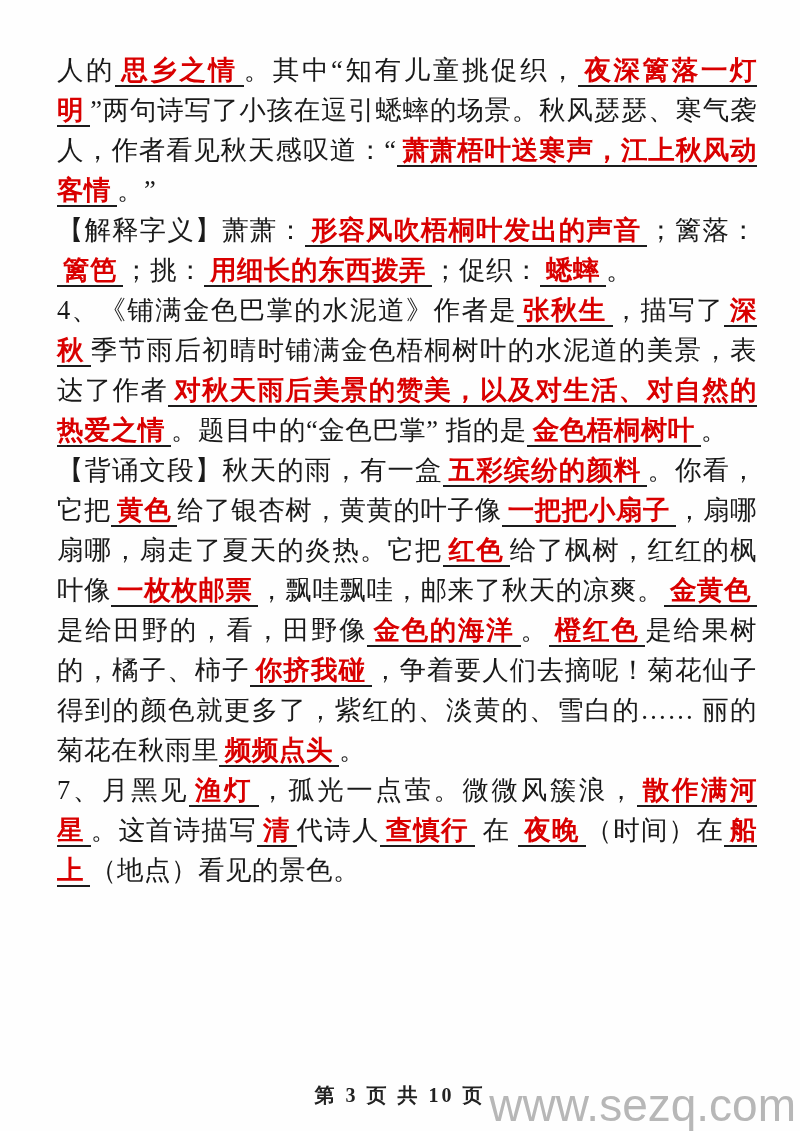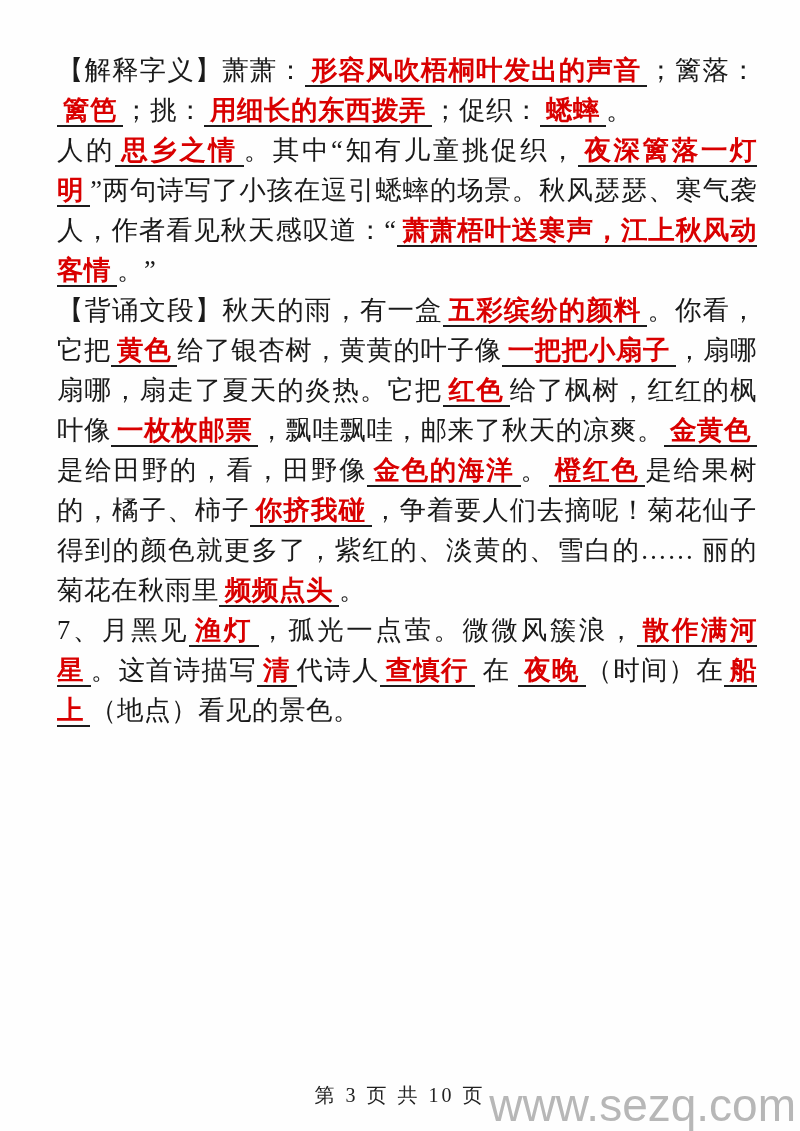--- a/index.html
+++ b/index.html
@@ -41,38 +41,40 @@
   }
   .footer {
     position: absolute;
     left: 0;
     width: 100%;
     bottom: 22px;
     text-align: center;
     font-size: 20px;
     letter-spacing: 3px;
     color: #222222;
+    font-weight: bold;
   }
   .watermark {
     position: absolute;
     right: 4px;
     top: 1054px;
     font-family: "Liberation Sans", "DejaVu Sans", sans-serif;
     font-size: 46px;
     color: var(--watermark-gray, #b7b7b7);
     white-space: nowrap;
     z-index: 2;
     margin-top: 24px;
   }
 </style>
 </head>
 <body>
 
 <div class="page">
   <div class="content" id="content">
+      <p class="para"><span class="plain">人的</span><span class="answer">思乡之情</span><span class="plain">。其中“知有儿童挑促织，</span><span class="answer">夜深篱落一灯明</span><span class="plain">”两句诗写了小孩在逗引蟋蟀的场景。秋风瑟瑟、寒气袭人，作者看见秋天感叹道：“</span><span class="answer">萧萧梧叶送寒声，江上秋风动客情</span><span class="plain">。”</span></p>
       <p class="para"><span class="plain">【解释字义】萧萧：</span><span class="answer">形容风吹梧桐叶发出的声音</span><span class="plain">；篱落：</span><span class="answer">篱笆</span><span class="plain">；挑：</span><span class="answer">用细长的东西拨弄</span><span class="plain">；促织：</span><span class="answer">蟋蟀</span><span class="plain">。</span></p>
-      <p class="para"><span class="plain">人的</span><span class="answer">思乡之情</span><span class="plain">。其中“知有儿童挑促织，</span><span class="answer">夜深篱落一灯明</span><span class="plain">”两句诗写了小孩在逗引蟋蟀的场景。秋风瑟瑟、寒气袭人，作者看见秋天感叹道：“</span><span class="answer">萧萧梧叶送寒声，江上秋风动客情</span><span class="plain">。”</span></p>
+      <p class="para"><span class="plain">4、《铺满金色巴掌的水泥道》作者是</span><span class="answer">张秋生</span><span class="plain">，描写了</span><span class="answer">深秋</span><span class="plain">季节雨后初晴时铺满金色梧桐树叶的水泥道的美景，表达了作者</span><span class="answer">对秋天雨后美景的赞美，以及对生活、对自然的热爱之情</span><span class="plain">。题目中的“金色巴掌” 指的是</span><span class="answer">金色梧桐树叶</span><span class="plain">。</span></p>
       <p class="para"><span class="plain">【背诵文段】秋天的雨，有一盒</span><span class="answer">五彩缤纷的颜料</span><span class="plain">。你看，它把</span><span class="answer">黄色</span><span class="plain">给了银杏树，黄黄的叶子像</span><span class="answer">一把把小扇子</span><span class="plain">，扇哪扇哪，扇走了夏天的炎热。它把</span><span class="answer">红色</span><span class="plain">给了枫树，红红的枫叶像</span><span class="answer">一枚枚邮票</span><span class="plain">，飘哇飘哇，邮来了秋天的凉爽。</span><span class="answer">金黄色</span><span class="plain">是给田野的，看，田野像</span><span class="answer">金色的海洋</span><span class="plain">。</span><span class="answer">橙红色</span><span class="plain">是给果树的，橘子、柿子</span><span class="answer">你挤我碰</span><span class="plain">，争着要人们去摘呢！菊花仙子得到的颜色就更多了，紫红的、淡黄的、雪白的…… 丽的菊花在秋雨里</span><span class="answer">频频点头</span><span class="plain">。</span></p>
       <p class="para"><span class="plain">7、月黑见</span><span class="answer">渔灯</span><span class="plain">，孤光一点萤。微微风簇浪，</span><span class="answer">散作满河星</span><span class="plain">。这首诗描写</span><span class="answer">清</span><span class="plain">代诗人</span><span class="answer">查慎行</span><span class="plain"> 在 </span><span class="answer">夜晚</span><span class="plain">（时间）在</span><span class="answer">船上</span><span class="plain">（地点）看见的景色。</span></p>
     </div>
   <div class="watermark">www.sezq.com</div>
   <div class="footer">第 3 页 共 10 页</div>
 </div>
 
 </body></html>

